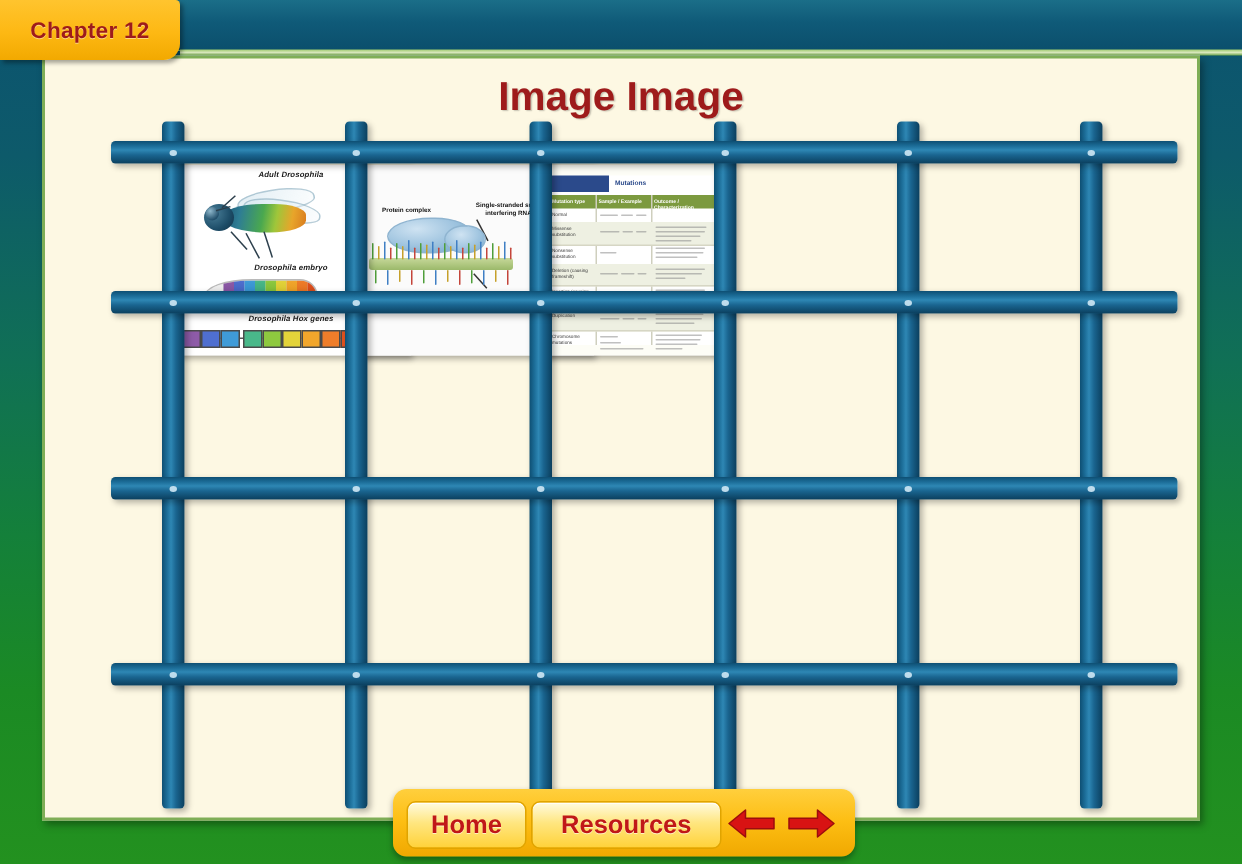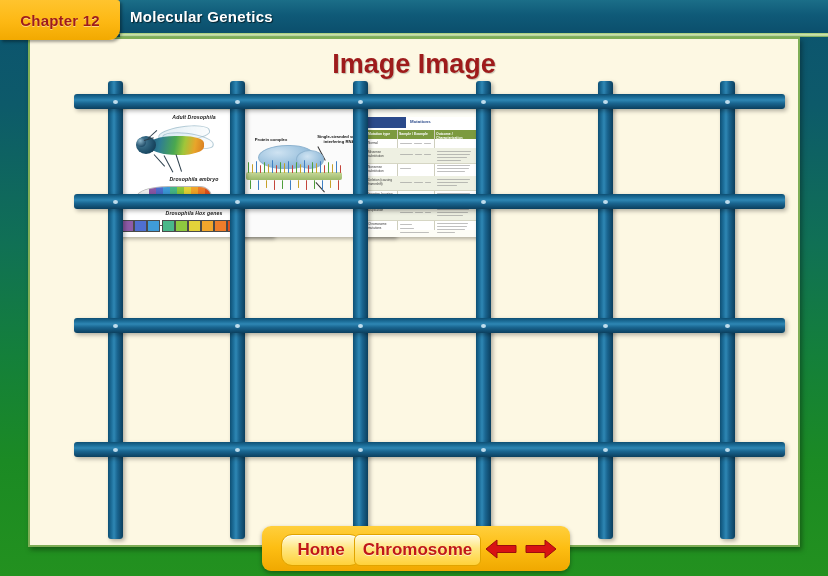--- a/index.html
+++ b/index.html
@@ -180,35 +180,34 @@
   }
   .navbtn{
     position:absolute;top:8px;height:30px;
     background:linear-gradient(to bottom,#fffbe0 0%,#ffe680 45%,#ffd23a 100%);
     border:1px solid #e0a400;border-radius:6px;
     display:flex;align-items:center;justify-content:center;
     color:#c01818;font-size:17px;font-weight:bold;
     text-shadow:0 1px 0 rgba(255,255,255,.6);
     box-shadow:inset 0 1px 0 rgba(255,255,255,.8);
   }
-  #btn-home{left:19px;width:78px;border-radius:11px;}
+  #btn-home{left:9px;width:78px;}
   #btn-resources{left:92px;width:125px;}
   .arrow{position:absolute;top:12px;width:34px;height:22px;}
 </style>
 </head>
 <body>
 
 <div id="stage">
 
   <div id="header-bar"></div>
   <div id="header-rule"></div>
   <div id="chapter-tab">
     <span id="chapter-tab-label">Chapter 12</span>
   </div>
-  <div id="header-title">Molecular Genetics</div>
 
   <div id="panel">
     <div id="page-title">Image Image</div>
 
     <div id="grid">
         <div class="vbar" style="left: 78px; top: 42px; height: 458px;"></div>
         <div class="vbar" style="left: 200px; top: 42px; height: 458px;"></div>
         <div class="vbar" style="left: 323px; top: 42px; height: 458px;"></div>
         <div class="vbar" style="left: 446px; top: 42px; height: 458px;"></div>
         <div class="vbar" style="left: 568px; top: 42px; height: 458px;"></div>
@@ -425,21 +424,21 @@
         </div>
       </div>
     </div>
   </div>
 
   <div id="navbar">
     <div class="navbtn" id="btn-home">
       <span>Home</span>
     </div>
     <div class="navbtn" id="btn-resources">
-      <span>Chromosome</span>
+      <span>Resources</span>
     </div>
     <div class="arrow" style="left:222px;">
       <svg viewBox="0 0 34 22" width="34" height="22">
         <polygon points="2,11 13,2 13,7.5 32,7.5 32,14.5 13,14.5 13,20" fill="#d81313" stroke="#9c0d0d" stroke-width="1" stroke-linejoin="round"></polygon>
       </svg>
     </div>
     <div class="arrow" style="left:262px;">
       <svg viewBox="0 0 34 22" width="34" height="22">
         <polygon points="32,11 21,2 21,7.5 2,7.5 2,14.5 21,14.5 21,20" fill="#d81313" stroke="#9c0d0d" stroke-width="1" stroke-linejoin="round"></polygon>
       </svg>

